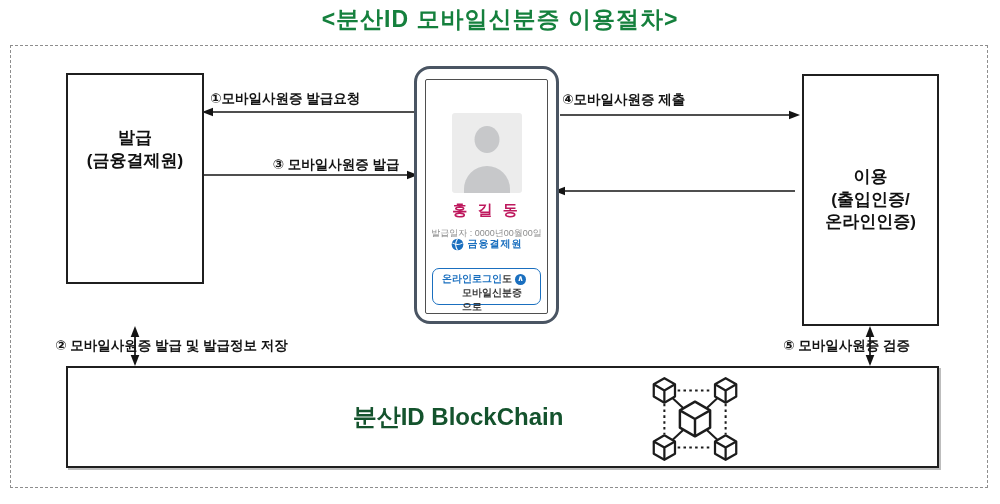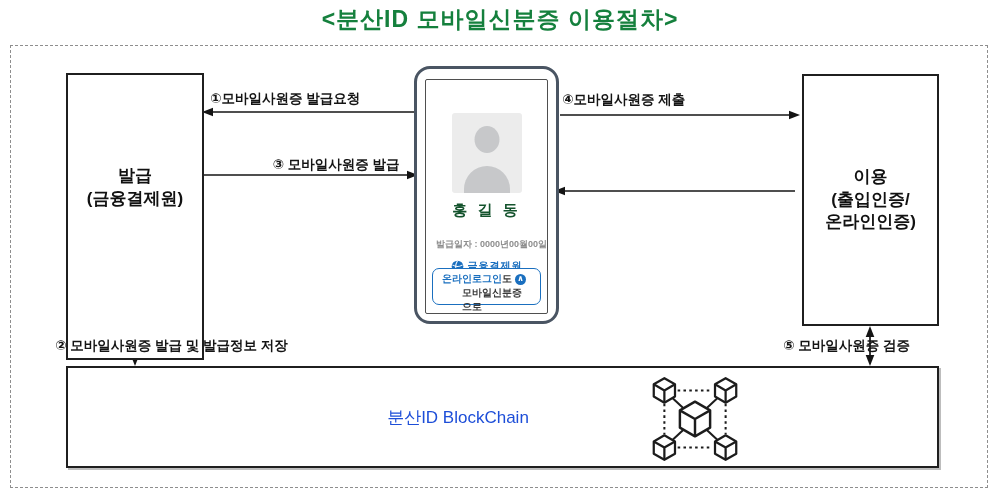--- a/index.html
+++ b/index.html
@@ -14,21 +14,21 @@
   .diagram{
     position:absolute;left:10px;top:45px;width:978px;height:443px;
     border:1.5px dashed #8e8e8e;box-sizing:border-box;background:#fff;
   }
   .arrows{position:absolute;left:0;top:0;width:978px;height:443px;pointer-events:none;}
   .box{
     position:absolute;background:#fff;border:2px solid #1f1f1f;box-sizing:border-box;
     display:flex;flex-direction:column;align-items:center;justify-content:center;
     text-align:center;font-weight:700;color:#111;font-size:17px;line-height:1.35;
   }
-  .issuer{left:55px;top:27px;width:138px;height:287px;padding-bottom:58px;}
+  .issuer{left:55px;top:27px;width:138px;height:211px;padding-bottom:58px;}
   .user{left:791px;top:28px;width:137px;height:252px;}
   .flow-label{
     position:absolute;font-size:13.5px;font-weight:600;color:#141414;white-space:nowrap;
   }
   .lbl-step1{left:199px;top:44px;}
   .lbl-step4{left:551px;top:45px;}
   .lbl-step6{left:551px;top:124px;}
   .lbl-step3a{left:240px;top:110px;width:170px;text-align:center;}
   .lbl-step3b{left:240px;top:131px;width:170px;text-align:center;}
   .lbl-step2{left:44px;top:291px;}
@@ -48,28 +48,28 @@
   .photo .head{
     position:absolute;top:13px;left:50%;transform:translateX(-50%);
     width:25px;height:27px;background:#c7c8ca;border-radius:50%;
   }
   .photo .shoulders{
     position:absolute;bottom:0;left:50%;transform:translateX(-50%);
     width:46px;height:27px;background:#c7c8ca;border-radius:23px 23px 0 0;
   }
   .holder-name{
     position:absolute;top:121px;width:100%;text-align:center;
-    font-size:15px;font-weight:700;letter-spacing:3px;color:#14532d;
+    font-size:15px;font-weight:700;letter-spacing:3px;color:#be185d;
   }
   .issue-date{
-    position:absolute;top:158px;width:100%;text-align:right;
-    font-size:9px;color:#8d8d8d;font-weight:bold;
+    position:absolute;top:147px;width:100%;text-align:center;
+    font-size:9px;color:#8d8d8d;
   }
   .logo-row{
-    position:absolute;top:179px;width:100%;display:flex;align-items:center;
+    position:absolute;top:157px;width:100%;display:flex;align-items:center;
     justify-content:center;gap:4px;font-size:10px;font-weight:700;
     color:#1a6fbf;letter-spacing:1px;
   }
   .banner{
     position:absolute;left:6px;right:6px;top:188px;height:37px;box-sizing:border-box;
     border:1.5px solid #1a6fbf;border-radius:7px;padding:3px 9px;
     font-size:10px;font-weight:700;line-height:14px;background:#fff;
   }
   .banner .l1{color:#1a6fbf;display:flex;align-items:center;}
   .banner .l1 .suffix{color:#333;}
@@ -79,21 +79,21 @@
     font-size:8px;font-weight:700;line-height:1;margin-left:3px;
   }
   .banner .l2{color:#3a3a3a;margin-left:20px;}
   .blockchain{
     position:absolute;left:55px;top:320px;width:873px;height:102px;box-sizing:border-box;
     border:2px solid #1f1f1f;background:#fff;box-shadow:2px 2px 0 #bdbdbd;
   }
   .bc-label{
     position:absolute;left:0;top:0;height:100%;width:780px;
     display:flex;align-items:center;justify-content:center;
-    font-size:17px;font-weight:400;color:#1d4ed8;
+    font-size:24px;font-weight:700;color:#14532d;
   }
   .bc-icon{position:absolute;left:578px;top:6px;}
 </style>
 </head>
 <body>
 
 <div class="title">&lt;분산ID 모바일신분증 이용절차&gt;</div>
 
 <div class="diagram">
 

